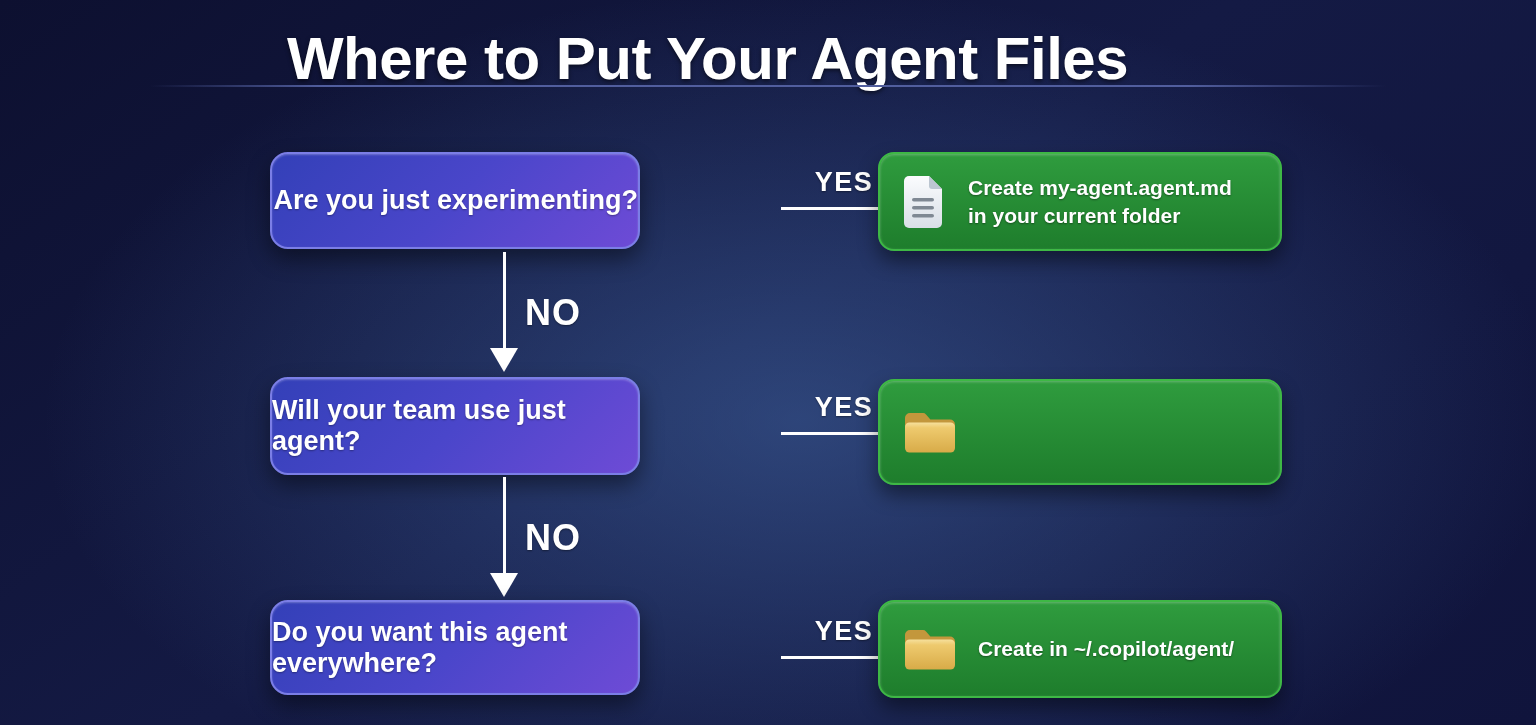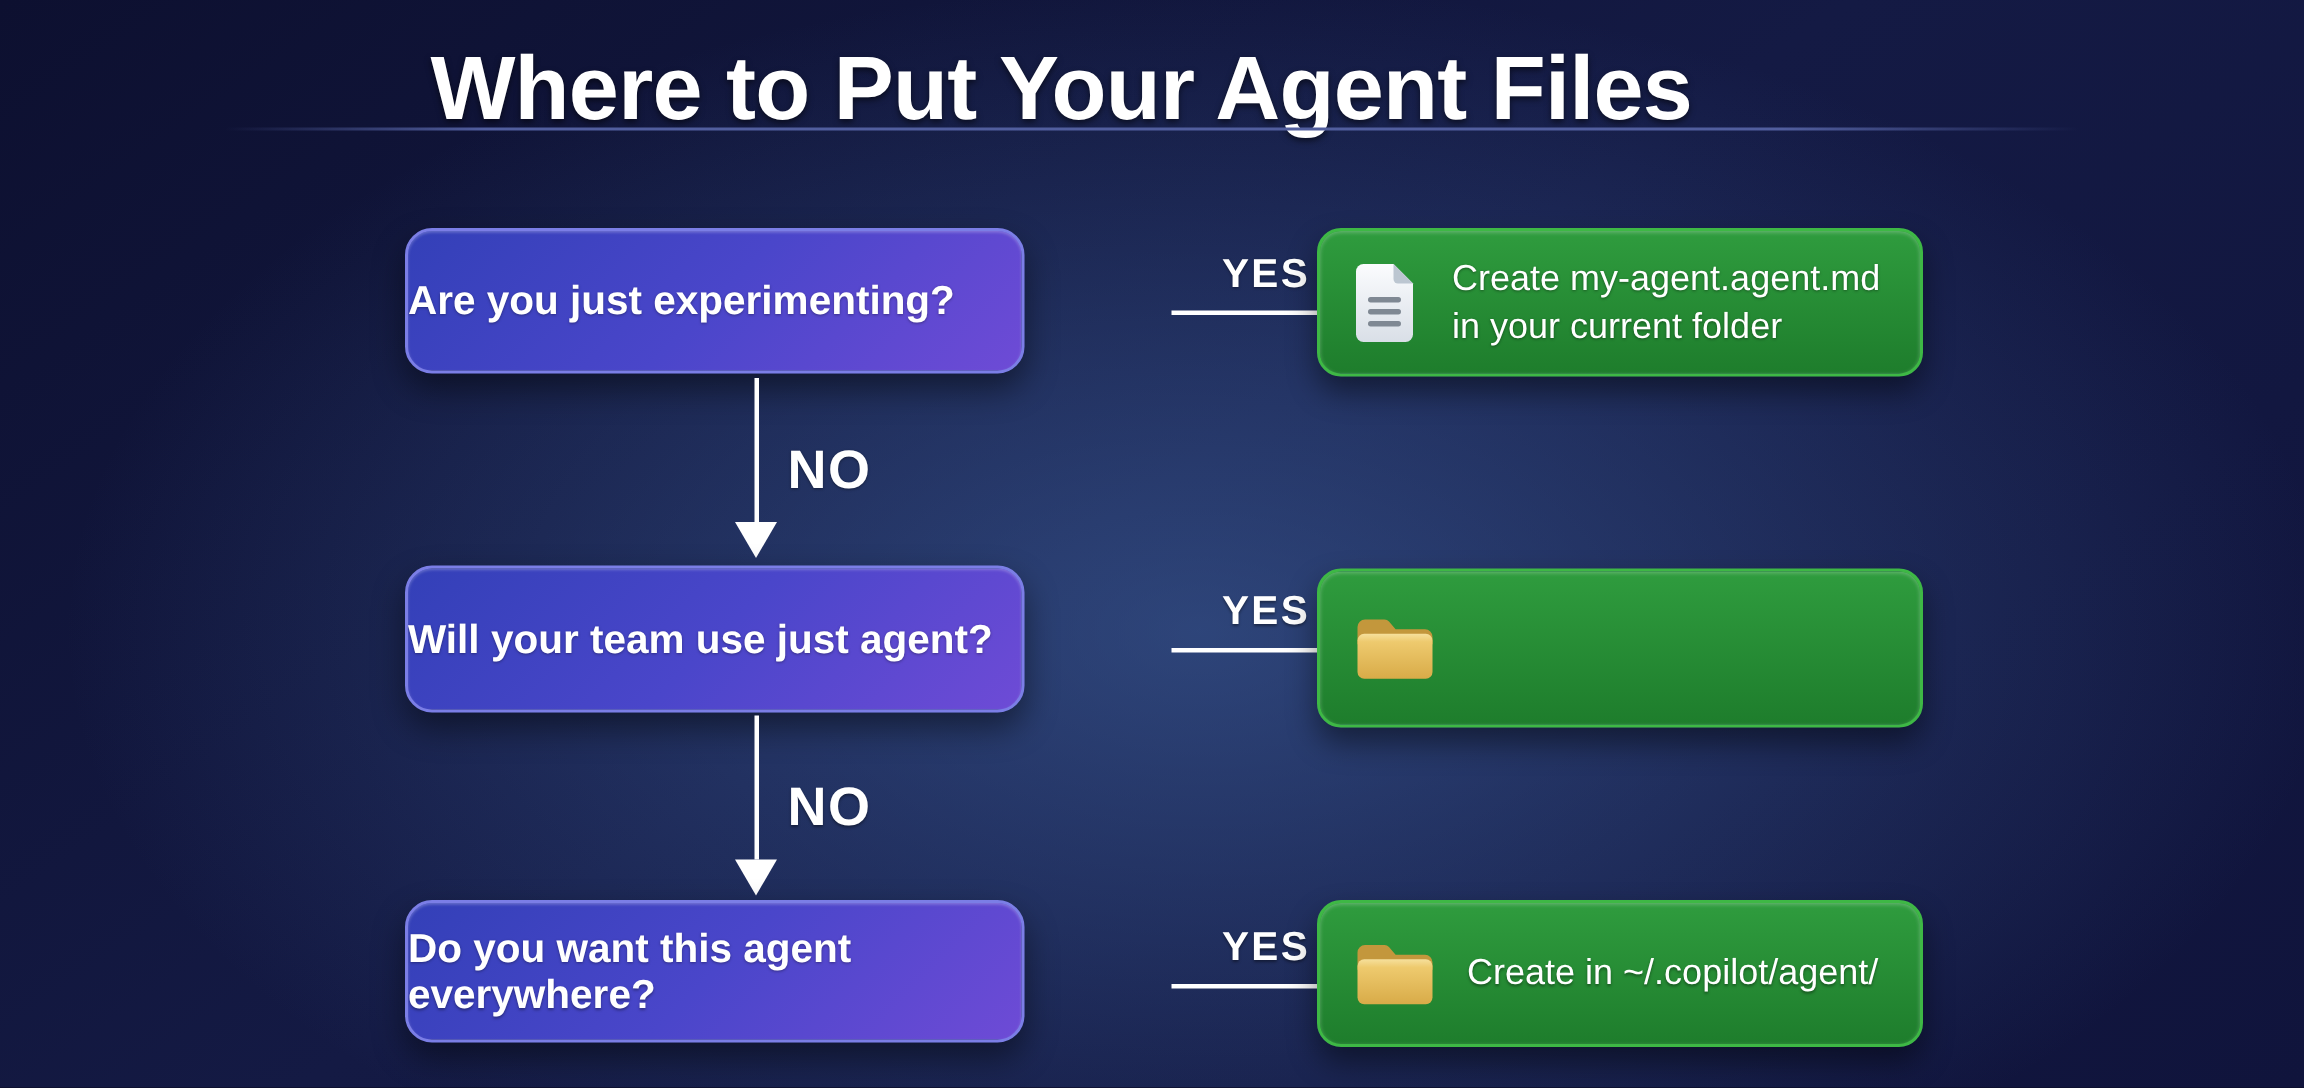--- a/index.html
+++ b/index.html
@@ -17,47 +17,47 @@
     color:#ffffff; font-size:60px; font-weight:bold; letter-spacing:-0.5px;
     text-shadow:0 2px 4px rgba(0,0,0,0.55);
   }
   .divider {
     position:absolute; top:85px; left:150px; width:1236px; height:2px;
     background:linear-gradient(90deg, rgba(81,94,158,0) 0%, #515e9e 14%, #515e9e 84%, rgba(81,94,158,0) 100%);
   }
 
   
   .qbox {
-    position:absolute; left:270px; width:413px; box-sizing:border-box;
+    position:absolute; left:270px; width:370px; box-sizing:border-box;
     border-radius:18px;
     background:linear-gradient(135deg, var(--question-box-start,#3340b8) 0%, #4a46ca 50%, var(--question-box-end,#6e4bd6) 100%);
     border:2px solid var(--question-border,#7b7ee6);
     box-shadow:0 10px 22px rgba(0,0,0,0.45), inset 0 1px 2px rgba(255,255,255,0.25);
-    display:flex; align-items:center; justify-content:flex-start;
+    display:flex; align-items:center; justify-content:flex-end;
     color:#ffffff; font-size:27px; font-weight:bold;
     text-shadow:0 1px 2px rgba(0,0,0,0.35);
   }
   .qbox.r1 { top:152px; height:97px; }
   .qbox.r2 { top:377px; height:98px; }
   .qbox.r3 { top:600px; height:95px; }
 
   
   .rbox {
     position:absolute; left:878px; width:404px; box-sizing:border-box;
     border-radius:16px;
     background:linear-gradient(180deg, var(--result-box-start,#2f9c3e) 0%, var(--result-box-end,#1e7d2c) 100%);
     border:2px solid var(--result-border,#3eb845);
     box-shadow:0 10px 20px rgba(0,0,0,0.45), inset 0 1px 3px rgba(255,255,255,0.28);
     display:flex; align-items:center; gap:20px; padding:0 22px;
   }
   .rbox.r1 { top:152px; height:99px; }
   .rbox.r2 { top:379px; height:106px; }
   .rbox.r3 { top:600px; height:98px; }
   .rtext {
-    color:#ffffff; font-size:24px; font-weight:normal; line-height:1.33;
+    color:#ffffff; font-size:21px; font-weight:bold; line-height:1.33;
     text-shadow:0 1px 2px rgba(0,0,0,0.4);
   }
   .rtext span { display:block; }
   .ricon { flex:0 0 auto; display:flex; }
 
   
   .yes { position:absolute; left:781px; width:141px; height:64px; }
   .yes .label {
     position:absolute; left:0; top:0; width:126px; text-align:center;
     color:#ffffff; font-size:27px; font-weight:bold; letter-spacing:1.5px;

